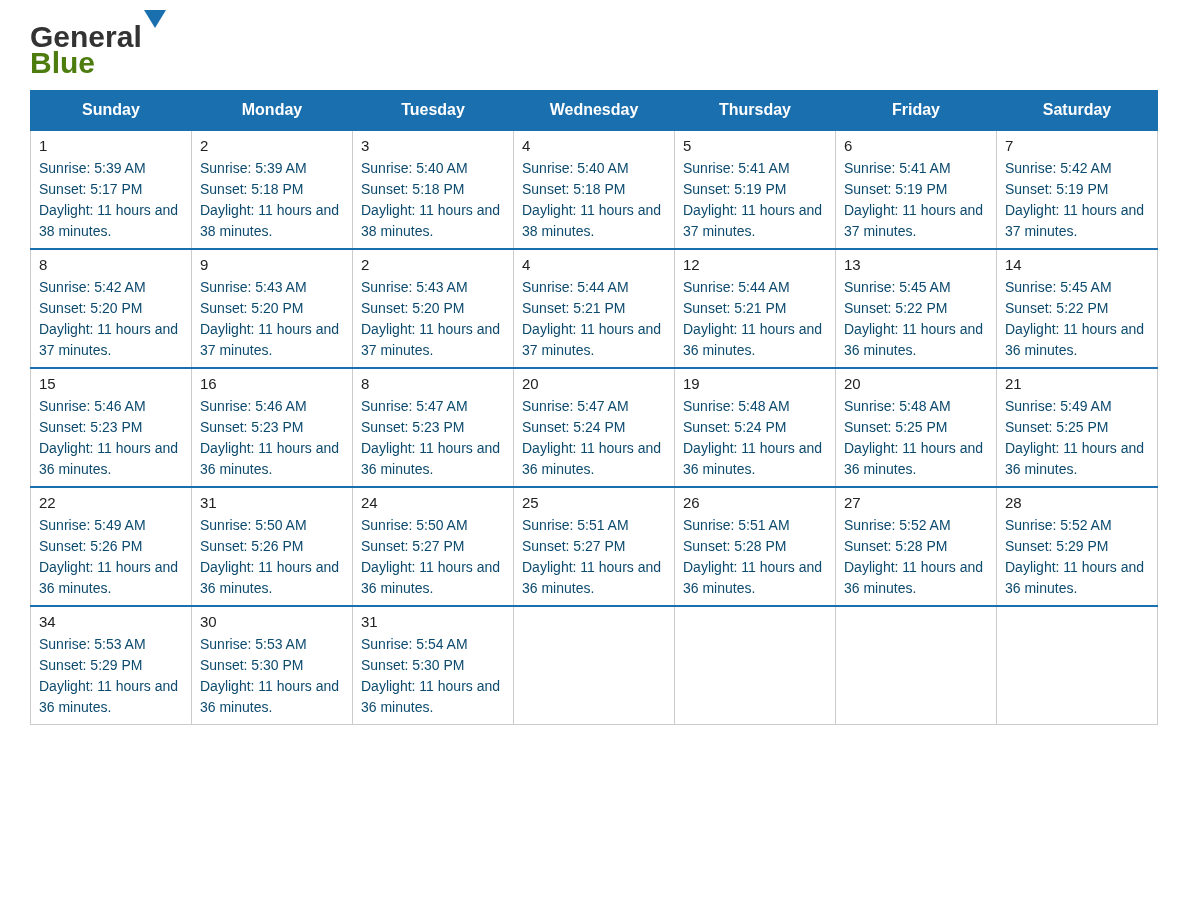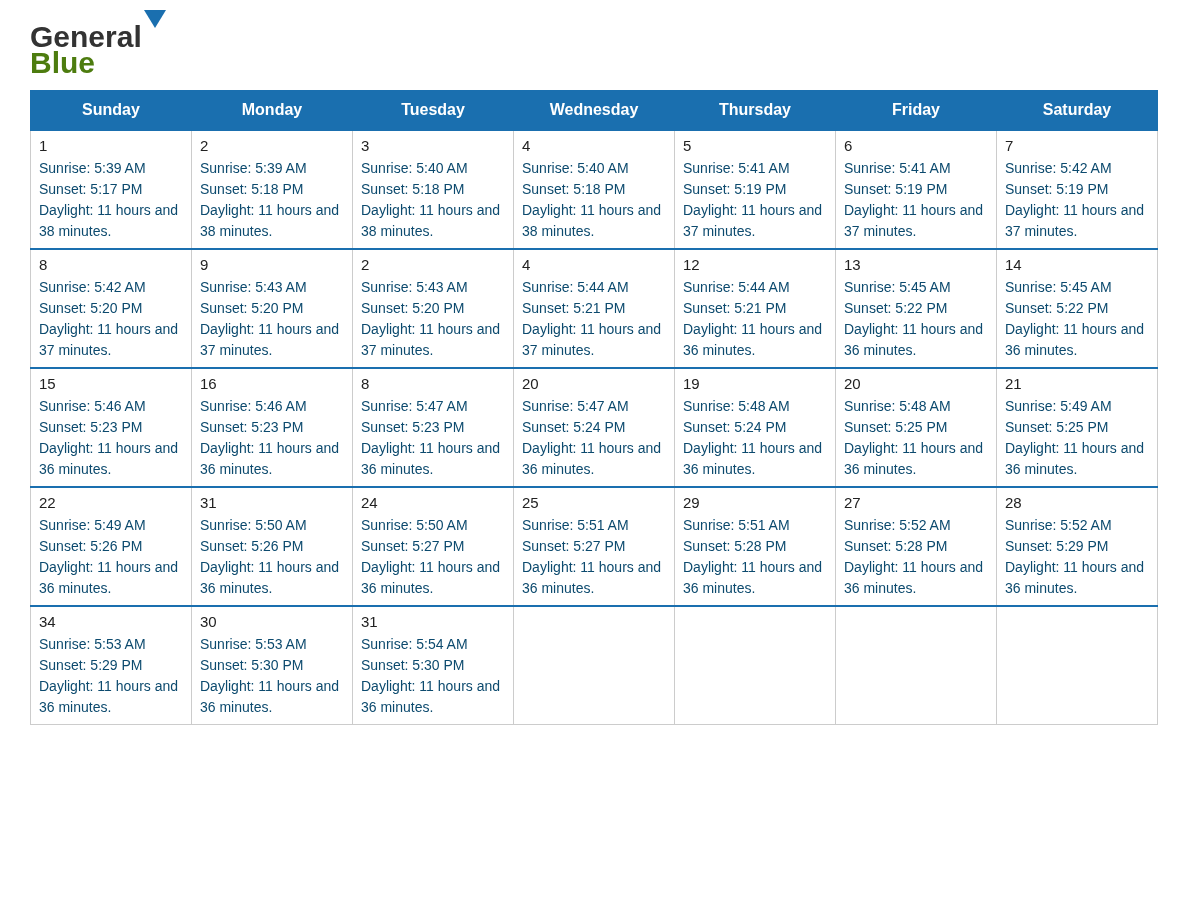--- a/index.html
+++ b/index.html
@@ -222,21 +222,21 @@
         </td>
         <td>
           <span class="day-number">24</span>
           <div class="day-info">Sunrise: 5:50 AM<br>Sunset: 5:27 PM<br>Daylight: 11 hours and 36 minutes.</div>
         </td>
         <td>
           <span class="day-number">25</span>
           <div class="day-info">Sunrise: 5:51 AM<br>Sunset: 5:27 PM<br>Daylight: 11 hours and 36 minutes.</div>
         </td>
         <td>
-          <span class="day-number">29</span>
+          <span class="day-number">26</span>
           <div class="day-info">Sunrise: 5:51 AM<br>Sunset: 5:28 PM<br>Daylight: 11 hours and 36 minutes.</div>
         </td>
         <td>
           <span class="day-number">27</span>
           <div class="day-info">Sunrise: 5:52 AM<br>Sunset: 5:28 PM<br>Daylight: 11 hours and 36 minutes.</div>
         </td>
         <td>
           <span class="day-number">28</span>
           <div class="day-info">Sunrise: 5:52 AM<br>Sunset: 5:29 PM<br>Daylight: 11 hours and 36 minutes.</div>
         </td>

